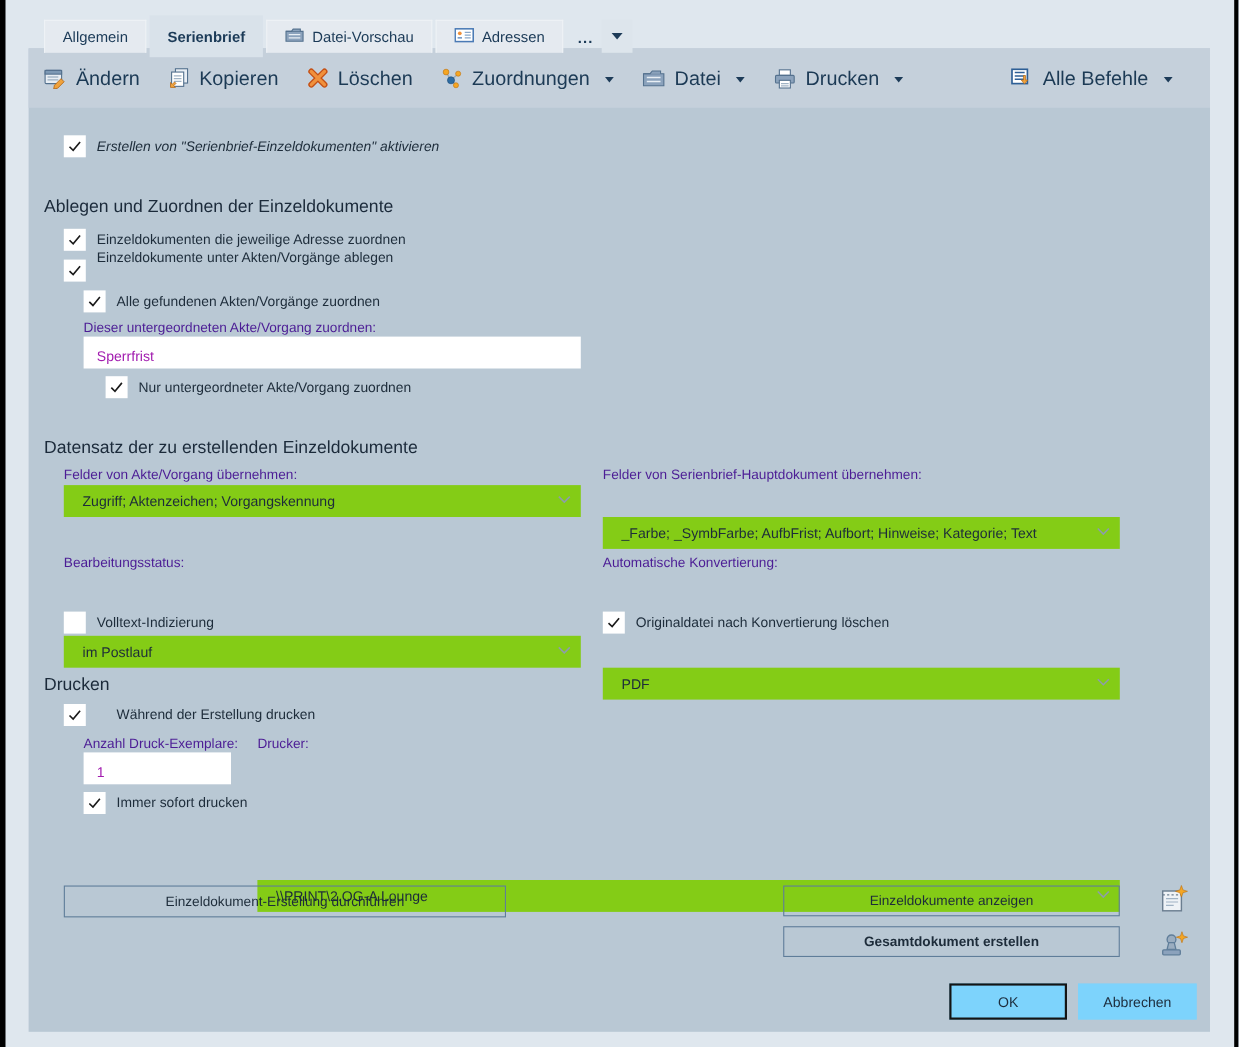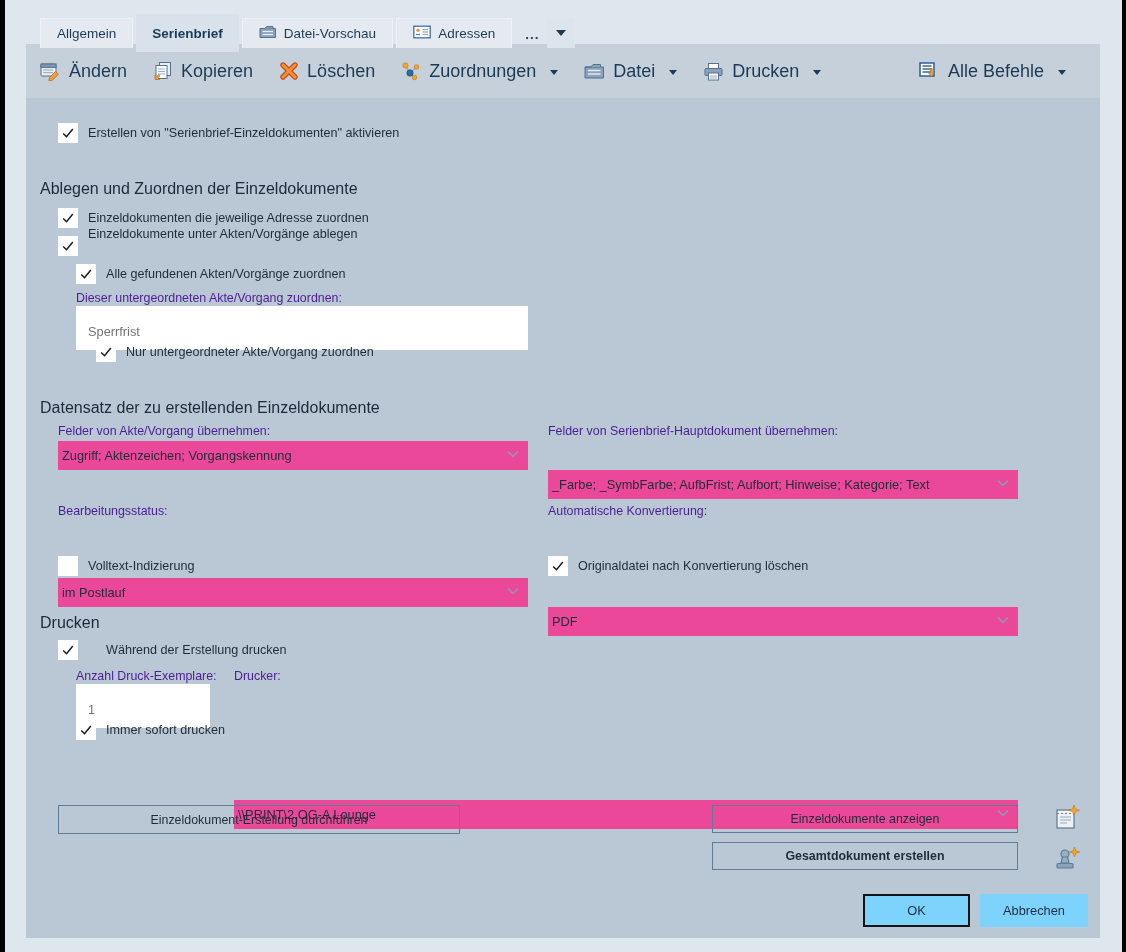--- a/index.html
+++ b/index.html
@@ -44,25 +44,25 @@
 
   
   .abs { position:absolute; }
   .checkbox { width:20px; height:20px; background:#fff; display:inline-flex; align-items:center; justify-content:center; }
   .checkbox svg.mark { display:none; }
   .checkbox.on svg.mark { display:block; }
   .cb-label { font-size:12.6px; color:#1d2c3a; white-space:nowrap; }
   .heading { font-size:16px; color:#1b2a3a; white-space:nowrap; }
   .field-label { font-size:12.4px; color:#4c1d95; white-space:nowrap; }
   .textbox {
-    background:#fff; border:none; height:44px; font-family:"Liberation Sans",sans-serif;
-    font-size:12.8px; color:#737373; padding:0 12px; display:flex; align-items:center;
+    background:#fff; border:none; height:29px; font-family:"Liberation Sans",sans-serif;
+    font-size:12.8px; color:#a21caf; padding:0 12px; display:flex; align-items:center;
   }
   input.textbox { display:block; padding-top:6px; }
-  .dropdown { background:#ec4899; height:29px; display:flex; align-items:center; padding:0 30px 0 4px; font-size:12.8px; color:#1d2c3a; position:relative; }
+  .dropdown { background:#84cc16; height:29px; display:flex; align-items:center; padding:0 30px 0 17px; font-size:12.8px; color:#1d2c3a; position:relative; }
   .dropdown .chev { position:absolute; right:9px; top:9px; }
   .action-btn {
     background:transparent; border:1px solid #5f7d99; display:flex; align-items:center; justify-content:center;
     font-size:12.4px; color:#1d2c3a; font-family:"Liberation Sans",sans-serif; cursor:default;
   }
   .dlg-btn {
     background:#7dd3fc; border:none; display:flex; align-items:center; justify-content:center;
     font-size:12.8px; color:#1c2c3c; font-family:"Liberation Sans",sans-serif; cursor:default;
   }
   .dlg-btn.default { border:2px solid #141414; }
@@ -198,21 +198,21 @@
         <span class="tri-down small"></span>
       </div>
     </div>
   </div>
 
   <span class="checkbox abs on" style="left:32px; top:79px;">
     <svg class="mark" width="14" height="14" viewBox="0 0 16 16">
         <path d="M2.5 8.5 L6.3 12.2 L13.5 3.5" fill="none" stroke="#1b1b1b" stroke-width="1.7"></path>
       </svg>
   </span>
-  <span class="cb-label abs" style="left:62px; top:82px;">Erstellen von "Serienbrief-Einzeldokumenten" aktivieren</span>
+  <span class="cb-label abs" style="left:62px; top:82px;font-style:italic;">Erstellen von "Serienbrief-Einzeldokumenten" aktivieren</span>
 
   <div class="heading abs" style="left:14px; top:136px;">Ablegen und Zuordnen der Einzeldokumente</div>
 
   <span class="checkbox abs on" style="left:32px; top:164px;">
     <svg class="mark" width="14" height="14" viewBox="0 0 16 16">
         <path d="M2.5 8.5 L6.3 12.2 L13.5 3.5" fill="none" stroke="#1b1b1b" stroke-width="1.7"></path>
       </svg>
   </span>
   <span class="cb-label abs" style="left:62px; top:167px;">Einzeldokumenten die jeweilige Adresse zuordnen</span>
 

